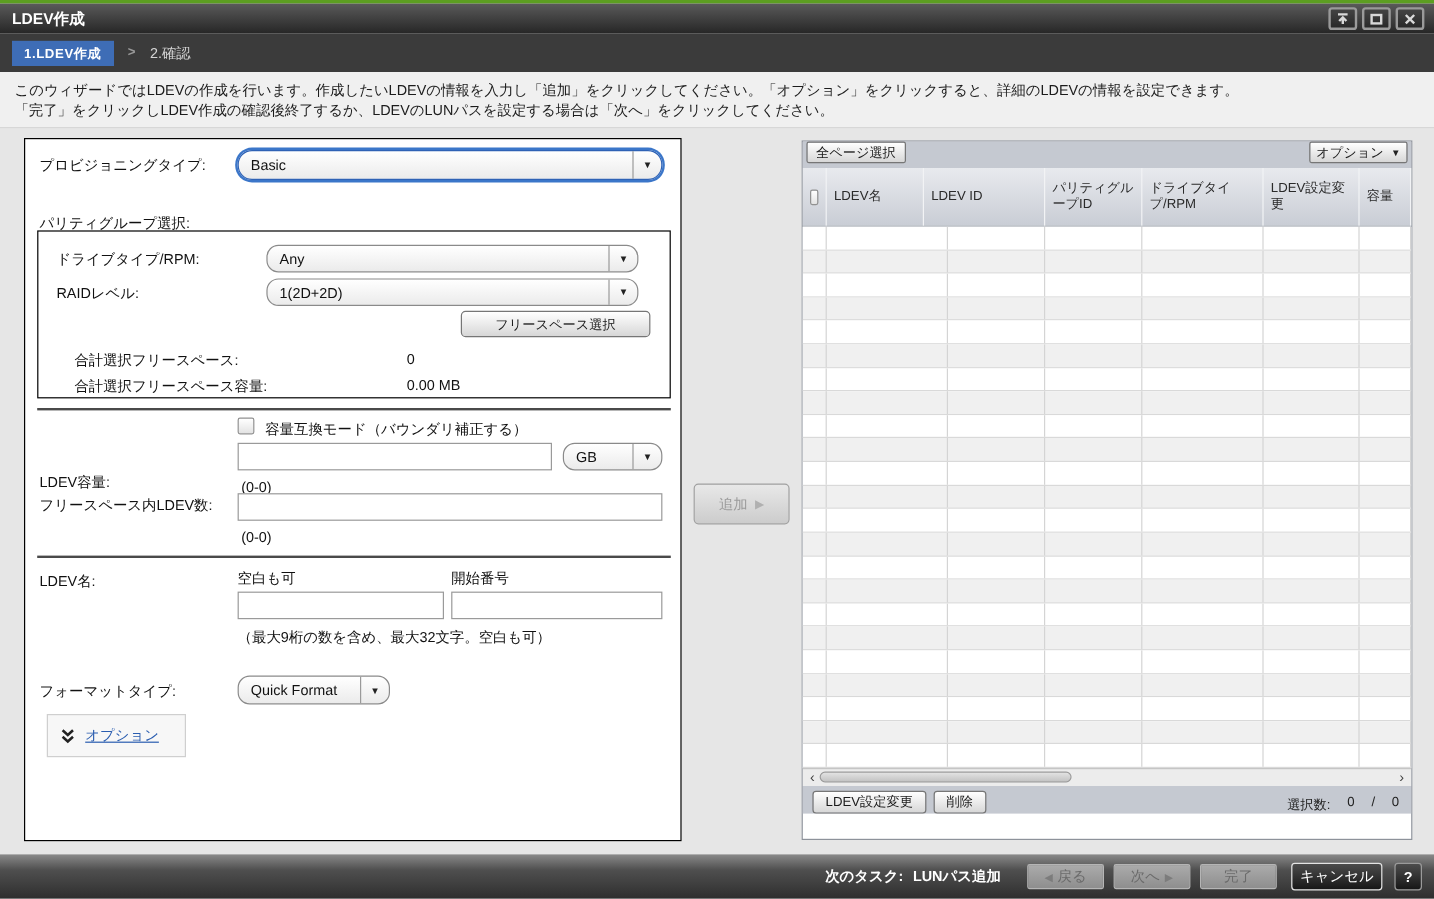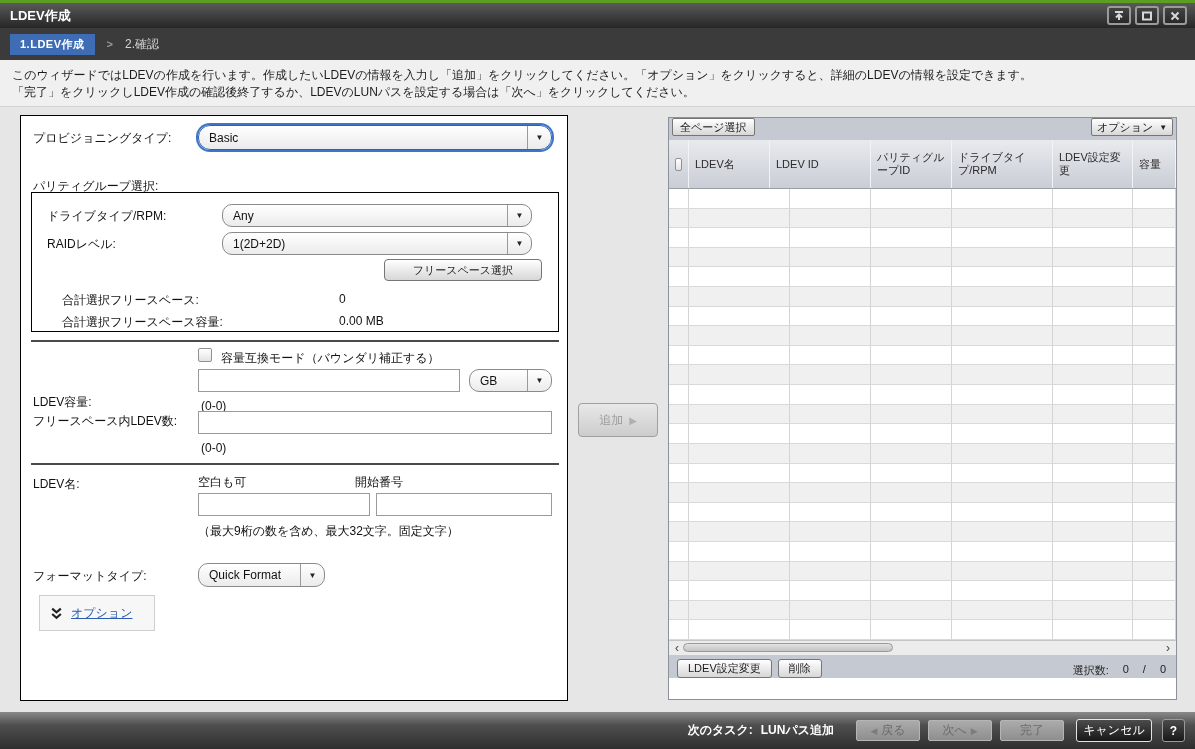--- a/index.html
+++ b/index.html
@@ -228,24 +228,24 @@
     <span class="range-note abs" style="left:180px; top:283px;">(0-0)</span>
 
     <span class="flabel abs" style="left:12px; top:297px;">フリースペース内LDEV数:</span>
     <input class="tinput" style="left: 177px; top: 295px; width: 354px;" value="">
     <span class="range-note abs" style="left:180px; top:325px;">(0-0)</span>
 
     <div class="sep" style="top:347px;"></div>
 
     <span class="flabel abs" style="left:12px; top:360px;">LDEV名:</span>
     <span class="flabel abs" style="left:177px; top:358px;">空白も可</span>
-    <span class="flabel abs" style="left:334px; top:358px;">開始番号</span>
+    <span class="flabel abs" style="left:355px; top:358px;">開始番号</span>
     <input class="tinput" style="left: 177px; top: 377px; width: 172px;" value="">
     <input class="tinput" style="left: 355px; top: 377px; width: 176px;" value="">
-    <span class="flabel abs" style="left:177px; top:407px;">（最大9桁の数を含め、最大32文字。固定文字）</span>
+    <span class="flabel abs" style="left:177px; top:407px;">（最大9桁の数を含め、最大32文字。空白も可）</span>
 
     <span class="flabel abs" style="left:12px; top:452px;">フォーマットタイプ:</span>
     <div class="dd" style="left:177px; top:447px; width:127px; height:24px;">
       <span class="dd-text">Quick Format</span>
       <span class="dd-arrow">▼</span>
     </div>
 
     <div class="opt-box">
       <svg width="13" height="13" viewBox="0 0 12 12" style="stroke:#222; stroke-width:2; fill:none;">
         <path d="M2 1.5 L6 5 L10 1.5 M2 6.5 L6 10 L10 6.5"></path>

